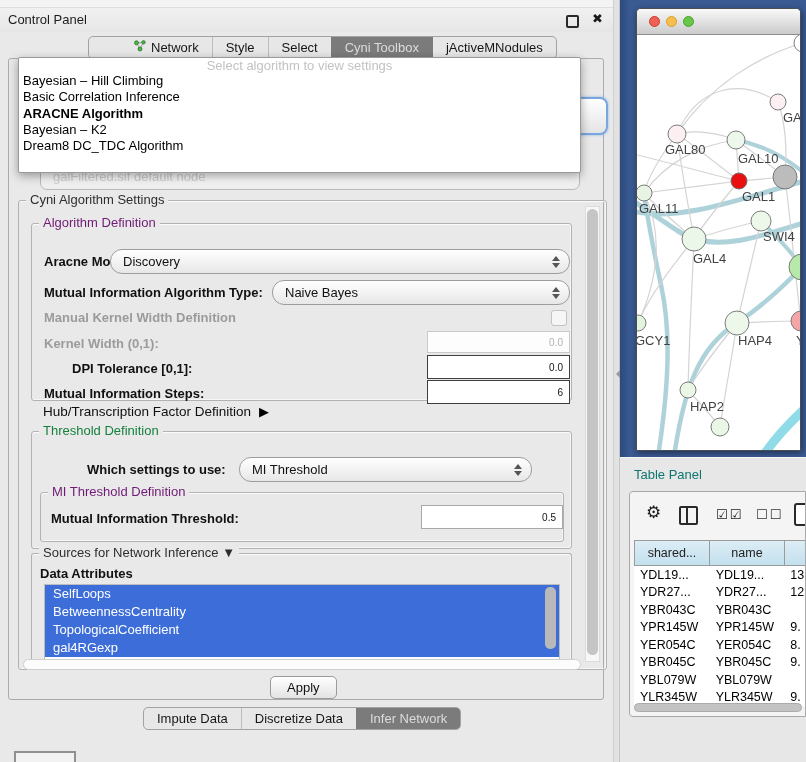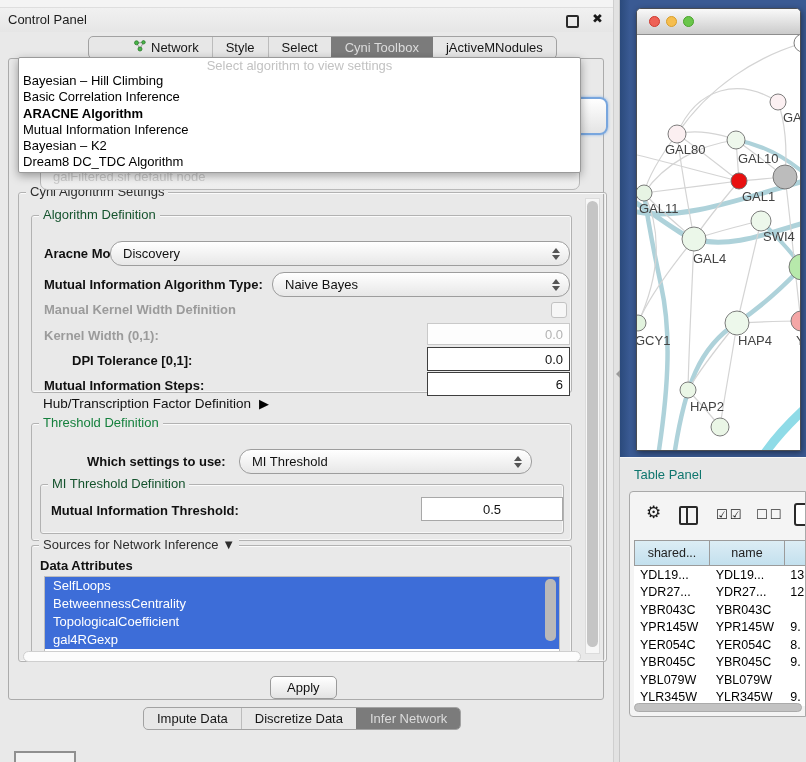--- a/index.html
+++ b/index.html
@@ -39,36 +39,36 @@
               border-radius:8px;background:linear-gradient(#fff,#e4e4e4);box-shadow:0 0 3px #8ab4e4;z-index:5;}
   .ghost-combo{position:absolute;left:40px;top:163px;width:540px;height:27px;border:1px solid #b9b9b9;
                border-radius:7px;background:linear-gradient(#fdfdfd,#ededed);z-index:4;
                display:flex;align-items:center;padding:0 12px;box-sizing:border-box;color:#cccccc;}
 
   
   .grp{position:absolute;border:1px solid #b2b2b2;border-radius:3px;
        box-shadow:inset 0 1px 0 rgba(255,255,255,.8), inset -1px -1px 0 rgba(255,255,255,.6);
        box-sizing:border-box;}
   .legend{position:absolute;top:-9px;left:7px;background:#e9e9e9;padding:0 4px;font-size:13px;color:#2e2e2e;white-space:nowrap;}
-  .legend.blue{color:#14532d;}
+  .legend.blue{color:#701a75;}
   .legend.green{color:#15803d;}
   .lbl{position:absolute;font-size:13px;white-space:nowrap;}
   .b{font-weight:bold;}
   .gray{color:#9b9b9b;}
 
   .combo{position:absolute;height:25px;border:1px solid #9d9d9d;border-radius:12px;
          background:linear-gradient(#ffffff,#e7e7e7);display:flex;align-items:center;
          padding:0 22px 0 12px;box-sizing:border-box;font-size:13px;color:#111;}
   .spin{position:absolute;right:8px;top:50%;margin-top:-6px;width:9px;height:12px;}
   .spin:before,.spin:after{content:"";position:absolute;left:0;border-left:4.5px solid transparent;border-right:4.5px solid transparent;}
   .spin:before{top:0;border-bottom:5px solid #555;}
   .spin:after{bottom:0;border-top:5px solid #555;}
 
   .field{position:absolute;background:#fff;border:1px solid #3e3e3e;box-sizing:border-box;
-         text-align:right;font-size:13px;padding:0 6px;display:flex;align-items:center;justify-content:flex-end;}
+         text-align:right;font-size:10px;padding:0 6px;display:flex;align-items:center;justify-content:flex-end;}
   .field.dis{background:#fdfdfd;border:1px solid #c9c9c9;color:#b3b3b3;}
   .field.lite{border:1px solid #a8a8a8;}
   .chk{position:absolute;width:14px;height:14px;border:1px solid #c2c2c2;border-radius:3px;background:#f6f6f6;}
 
   #hub-row{position:absolute;left:24px;top:203px;display:flex;align-items:center;gap:8px;font-size:13.5px;color:#101010;}
   .tri-right{font-size:13px;color:#000;}
 
   
   #attr-list{position:absolute;left:12px;top:30px;width:516px;height:76px;background:#fff;
              border:1px solid #bdbdbd;box-sizing:border-box;overflow:hidden;}
@@ -168,27 +168,26 @@
     <div class="ghost-combo">
       <span>galFiltered.sif default node</span>
     </div>
 
     <div id="algo-dd">
       <div class="dd-ph">Select algorithm to view settings</div>
       <div id="algo-options">
           <div class="dd-item">Bayesian – Hill Climbing</div>
           <div class="dd-item">Basic Correlation Inference</div>
           <div class="dd-item bold">ARACNE Algorithm</div>
-          <div class="dd-item">Mutual Information Inference</div>
           <div class="dd-item">Bayesian – K2</div>
           <div class="dd-item">Dream8 DC_TDC Algorithm</div>
         </div>
     </div>
 
-    <div class="grp" id="cyni-grp" style="left:18px;top:192px;width:589px;height:470px;">
+    <div class="grp" id="cyni-grp" style="left:18px;top:200px;width:589px;height:470px;">
       <span class="legend">Cyni Algorithm Settings</span>
 
       <div class="grp" style="left:12px;top:22px;width:541px;height:178px;">
         <span class="legend blue">Algorithm Definition</span>
 
         <span class="lbl b" style="left:12px;top:30px;">Aracne Mode:</span>
         <div class="combo" style="left:78px;top:25px;width:460px;">
           <span>Discovery</span>
           <span class="spin"></span>
         </div>
@@ -228,21 +227,21 @@
 
         <span class="lbl b" style="left:55px;top:30px;">Which settings to use:</span>
         <div class="combo" style="left:207px;top:25px;width:293px;">
           <span>MI Threshold</span>
           <span class="spin"></span>
         </div>
 
         <div class="grp" style="left:8px;top:60px;width:524px;height:50px;">
           <span class="legend blue">MI Threshold Definition</span>
           <span class="lbl b" style="left:10px;top:18px;">Mutual Information Threshold:</span>
-          <div class="field lite" style="left:380px;top:12px;width:142px;height:24px;justify-content:center;">
+          <div class="field lite" style="left:380px;top:12px;width:142px;height:24px;">
             <span>0.5</span>
           </div>
         </div>
       </div>
 
       <div class="grp" style="left:12px;top:352px;width:541px;height:114px;border-bottom:none;">
         <span class="legend"><span>Sources for Network Inference</span> <span>▼</span></span>
         <span class="lbl b" style="left:8px;top:12px;">Data Attributes</span>
         <div id="attr-list">
             <div class="attr sel">SelfLoops</div>

